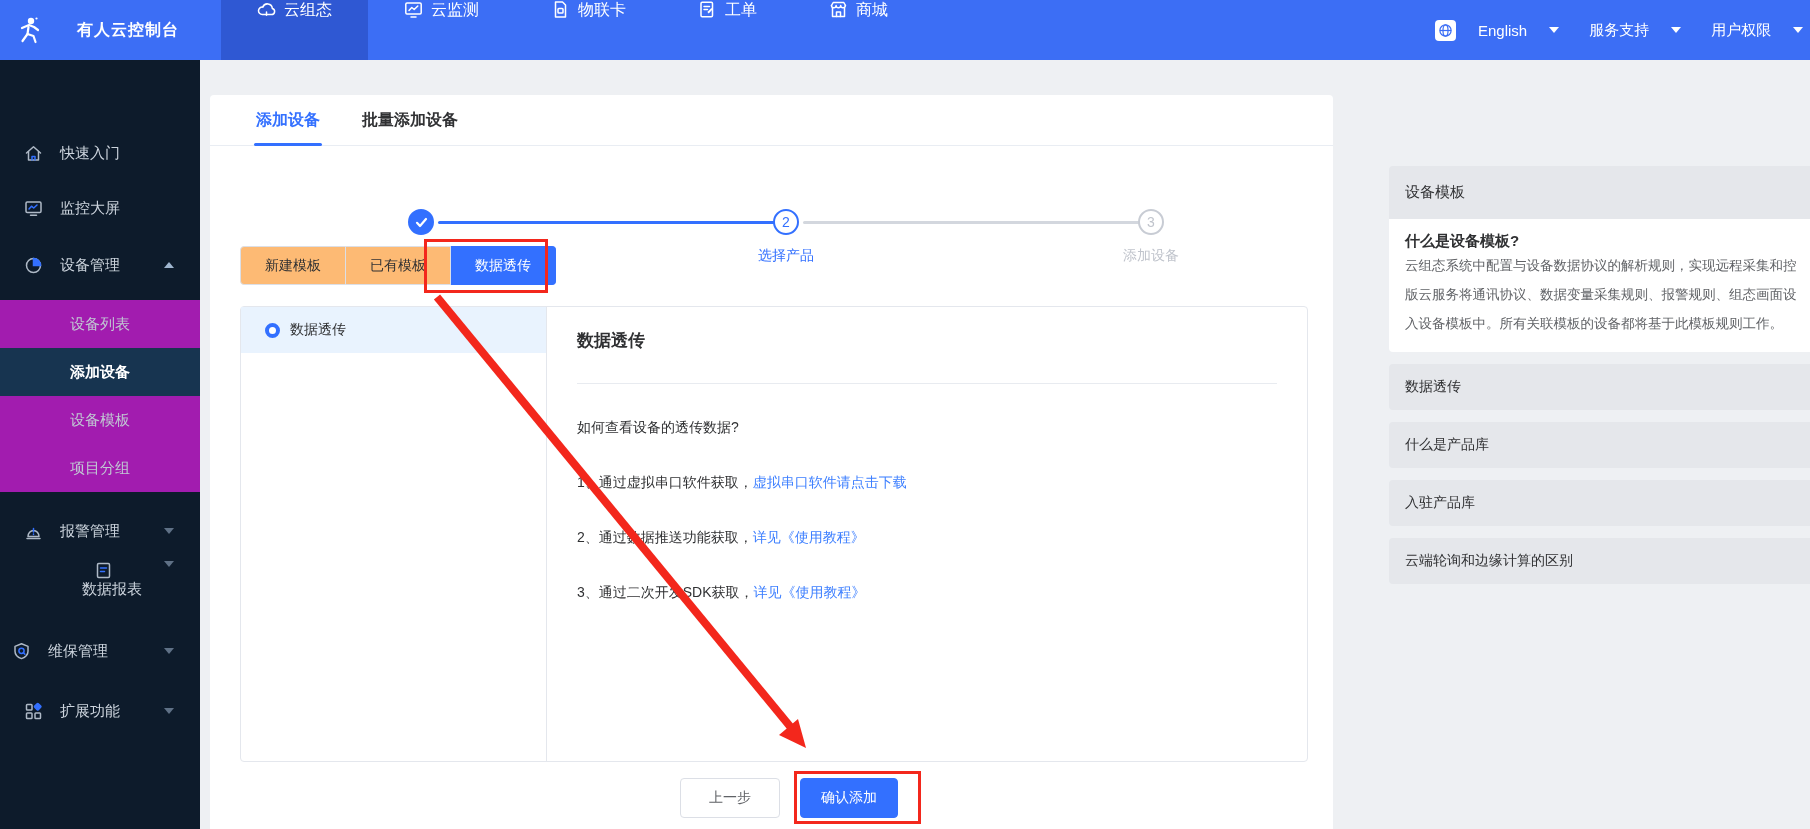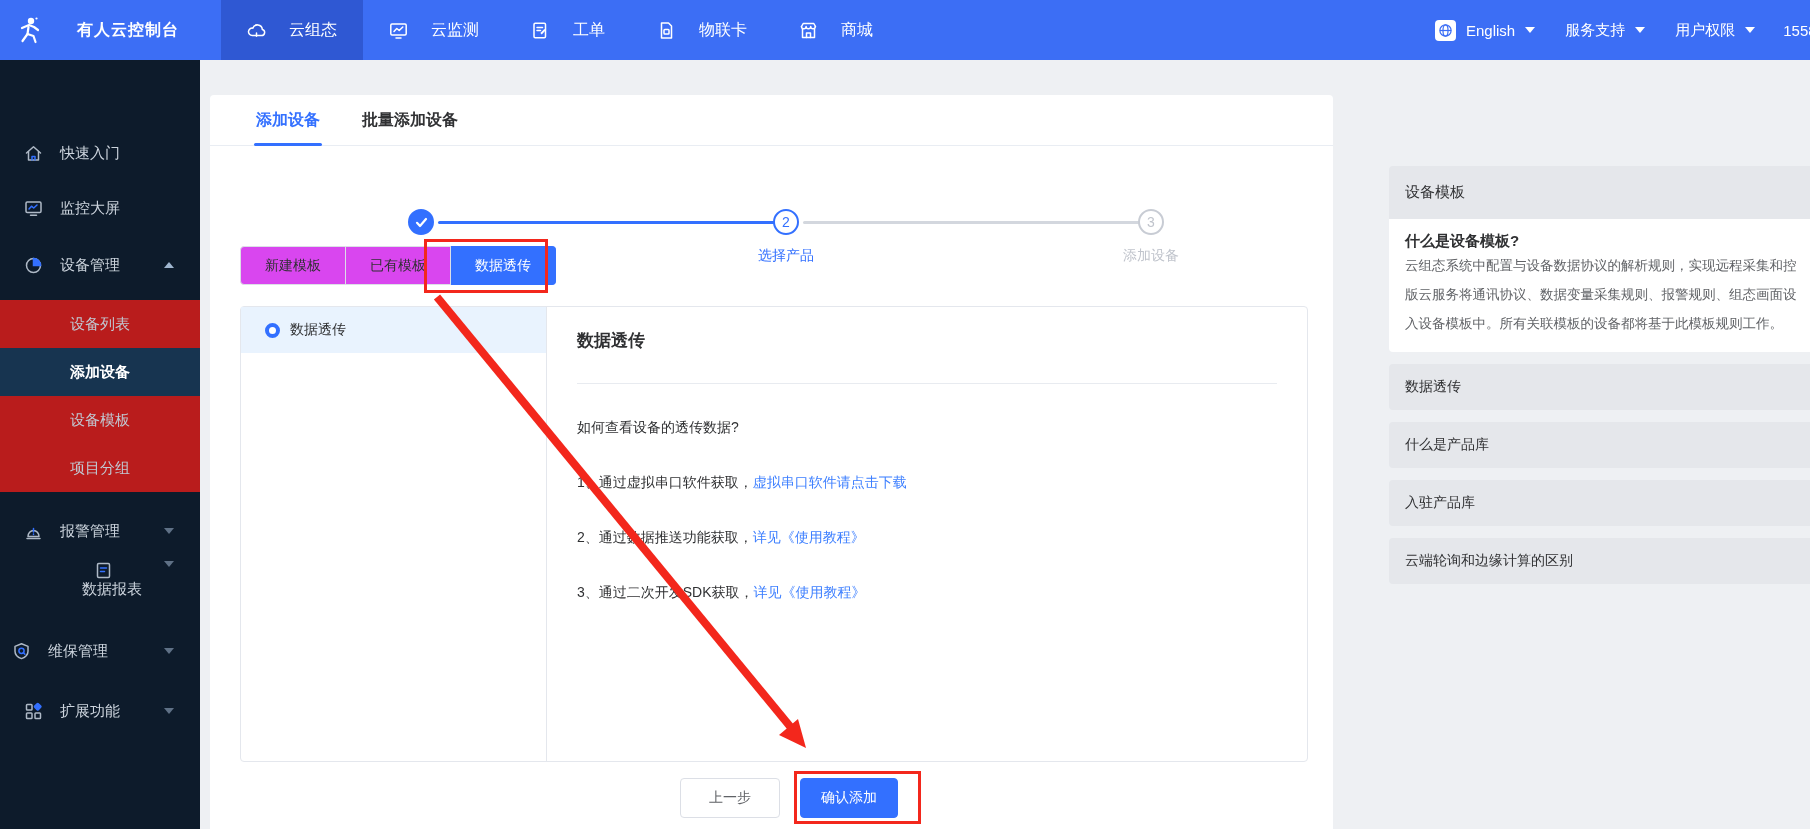--- a/index.html
+++ b/index.html
@@ -8,37 +8,37 @@
   .screen { position:relative; width:1810px; height:829px; overflow:hidden; background:#eef0f3; }
 
   
   .topbar { position:absolute; left:0; top:0; width:1810px; height:60px; background:#3c6ef5; color:#fff; z-index:5; }
   .brand { position:absolute; left:0; top:0; width:200px; height:60px; display:flex; align-items:center; padding-left:14px;gap:24px; }
   .brand-logo { width:30px; height:30px; flex:0 0 auto; }
   .brand-text { font-size:16px; font-weight:700; margin-left:9px; white-space:nowrap; letter-spacing:1px; }
   .hamburger { margin-left:12px; width:22px; height:18px; display:flex; flex-direction:column; justify-content:space-between; cursor:pointer; }
   .hamburger i { display:block; height:3px; border-radius:2px; background:#fff; }
   .topnav { position:absolute; left:221px; top:0; height:60px; display:flex; }
-  .topnav-item { height:60px; display:flex; align-items:center; gap:23px; padding:0 26px; font-size:16px; cursor:pointer; white-space:nowrap; }
+  .topnav-item { height:60px; display:flex; align-items:flex-start; gap:8px; padding:0 36px; font-size:16px; cursor:pointer; white-space:nowrap; }
   .topnav-item.active { background:#2f58d3; }
   .topnav-item svg { width:19px; height:19px; }
   .topbar-right { position:absolute; left:1425px; top:0; height:60px; display:flex; align-items:center; gap:10px; font-size:15px; white-space:nowrap; }
-  .tb-group { display:flex; align-items:center; gap:10px; padding:0 10px; cursor:pointer; }
+  .tb-group { display:flex; align-items:center; gap:22px; padding:0 10px; cursor:pointer; }
   .globe-box { width:21px; height:21px; background:#fff; border-radius:4px; display:flex; align-items:center; justify-content:center; }
   .globe-box svg { width:15px; height:15px; }
   .caret-down { width:0; height:0; border-left:5px solid transparent; border-right:5px solid transparent; border-top:6px solid #fff; display:inline-block; }
   .caret-up { width:0; height:0; border-left:5px solid transparent; border-right:5px solid transparent; border-bottom:6px solid #9fb6cf; display:inline-block; }
   .phone { font-size:15px; padding-left:8px; }
 
   
   .sidebar { position:absolute; left:0; top:60px; width:200px; height:769px; background:#0d1b2b; z-index:4; }
   .side-item { position:absolute; left:0; width:200px; height:56px; display:flex; align-items:center; padding-left:24px; color:#ccd4dd; font-size:15px; cursor:pointer; }
   .side-item svg { width:19px; height:19px; flex:0 0 auto; margin-right:17px; color:#aeb9c6; }
   .side-item .arrow { position:absolute; right:26px; }
-  .submenu { position:absolute; left:0; top:240px; width:200px; height:192px; background:#b91c1c; }
+  .submenu { position:absolute; left:0; top:240px; width:200px; height:192px; background:#a21caf; }
   .sub-item { height:48px; display:flex; align-items:center; padding-left:70px; color:#c0c9d3; font-size:15px; cursor:pointer; }
   .sub-item.active { background:#173450; color:#ffffff; font-weight:700; }
 
   
   .card { position:absolute; left:210px; top:95px; width:1123px; height:734px; background:#fff; border-radius:4px 4px 0 0; z-index:1; }
   .tabs { position:absolute; left:0; top:0; right:0; height:51px; border-bottom:1px solid #e9edf3; display:flex; align-items:center; padding-left:46px; gap:42px; }
   .tab { position:relative; height:51px; display:flex; align-items:center; font-size:16px; font-weight:700; color:#303133; cursor:pointer; }
   .tab.active { color:#3370ff; }
   .tab.active::after { content:""; position:absolute; left:-2px; right:-2px; bottom:0; height:3px; background:#3370ff; border-radius:2px; }
 
@@ -51,21 +51,21 @@
   .step-circle.pending { border:2px solid #c8ccd4; color:#c0c4cc; }
   .step-label { position:absolute; top:100px; width:120px; text-align:center; font-size:14px; }
   .step-label.blue { color:#3370ff; }
   .step-label.gray { color:#c0c4cc; }
   .step-line { position:absolute; top:74px; height:3px; border-radius:2px; }
   .step-line.blue { background:#3370ff; }
   .step-line.gray { background:#d3d7de; }
 
   
   .tpl-tabs { position:absolute; left:30px; top:151px; display:flex; }
-  .tpl-btn { height:39px; padding:0 24px; min-width:96px; display:flex; align-items:center; justify-content:center; background:#d946ef; border:1px solid #dcdfe6; font-size:14px; color:#303133; cursor:pointer; }
+  .tpl-btn { height:39px; padding:0 24px; min-width:96px; display:flex; align-items:center; justify-content:center; background:#fdba74; border:1px solid #dcdfe6; font-size:14px; color:#303133; cursor:pointer; }
   .tpl-btn:first-child { border-radius:4px 0 0 4px; }
   .tpl-btn + .tpl-btn { border-left:none; }
   .tpl-btn:last-child { border-radius:0 4px 4px 0; }
   .tpl-btn.active { background:#3370ff; border-color:#3370ff; color:#fff; }
 
   
   .panel { position:absolute; left:30px; top:211px; width:1068px; height:456px; border:1px solid #e4e7ed; border-radius:4px; background:#fff; }
   .panel-left { position:absolute; left:0; top:0; bottom:0; width:306px; border-right:1px solid #e4e7ed; }
   .panel-left-header { height:46px; background:#e9f3fe; display:flex; align-items:center; padding-left:24px; gap:10px; cursor:pointer; }
   .radio { width:15px; height:15px; border-radius:50%; border:4px solid #3370ff; background:#fff; flex:0 0 auto; }
@@ -129,33 +129,33 @@
       </div>
       <div class="topnav-item">
         <svg viewBox="0 0 19 19" fill="none" stroke="#ffffff" stroke-width="1.5" stroke-linecap="round" stroke-linejoin="round">
           <rect x="1.8" y="3" width="15.4" height="11" rx="1.2"></rect>
           <path d="M5 10.5 l2.8-3 l2.4 2 l3.6-3.5"></path>
           <path d="M7 17 h5"></path>
         </svg>
         <span>云监测</span>
       </div>
       <div class="topnav-item">
+        <svg viewBox="0 0 19 19" fill="none" stroke="#ffffff" stroke-width="1.5" stroke-linejoin="round">
+          <path d="M4.5 2 h7 l3 3 v12 h-10 Z"></path>
+          <rect x="7" y="8.5" width="5" height="4.5" rx="0.8"></rect>
+        </svg>
+        <span>物联卡</span>
+      </div>
+      <div class="topnav-item">
         <svg viewBox="0 0 19 19" fill="none" stroke="#ffffff" stroke-width="1.5" stroke-linecap="round" stroke-linejoin="round">
           <rect x="3" y="2.2" width="11.5" height="14.6" rx="1.2"></rect>
           <path d="M6 6.5 h5.5 M6 9.5 h3.5"></path>
           <path d="M11.5 14.5 l4.5-4.5 l1.5 1.5 l-4.5 4.5 Z" fill="#ffffff" stroke="none" transform="translate(-1,-1) scale(0.9)"></path>
         </svg>
         <span>工单</span>
-      </div>
-      <div class="topnav-item">
-        <svg viewBox="0 0 19 19" fill="none" stroke="#ffffff" stroke-width="1.5" stroke-linejoin="round">
-          <path d="M4.5 2 h7 l3 3 v12 h-10 Z"></path>
-          <rect x="7" y="8.5" width="5" height="4.5" rx="0.8"></rect>
-        </svg>
-        <span>物联卡</span>
       </div>
       <div class="topnav-item">
         <svg viewBox="0 0 19 19" fill="none" stroke="#ffffff" stroke-width="1.5" stroke-linecap="round" stroke-linejoin="round">
           <path d="M3.5 8 v8.5 h12 V8"></path>
           <path d="M2.5 5.5 L4.2 2.5 h10.6 l1.7 3"></path>
           <path d="M2.5 5.5 a2.3 2.3 0 0 0 4.6 0 a2.3 2.3 0 0 0 4.6 0 a2.3 2.3 0 0 0 4.6 0"></path>
           <path d="M7.5 16.5 v-4.5 h4 v4.5"></path>
         </svg>
         <span>商城</span>
       </div>

